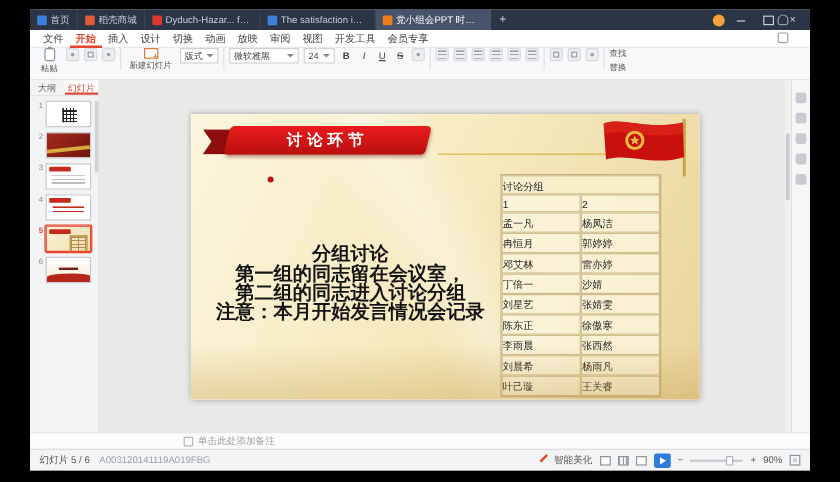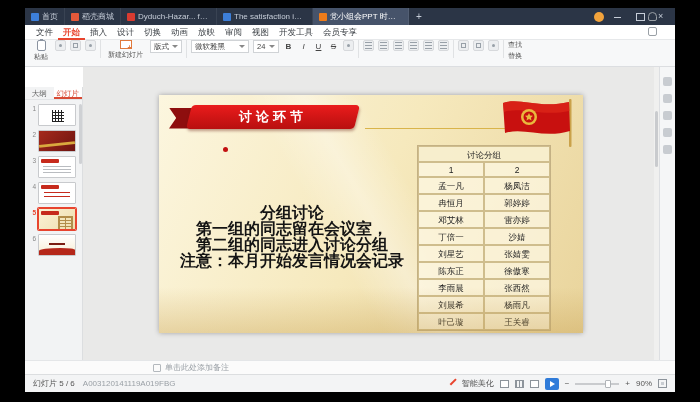--- a/index.html
+++ b/index.html
@@ -59,21 +59,21 @@
                border-top:3px solid #888; margin-left:3px; }
   .fmt { width:11px; height:13px; text-align:center; line-height:13px; font-size:8px; color:#444; }
   .fmt.b { font-weight:bold; } .fmt.i { font-style:italic; } .fmt.u { text-decoration:underline; }
   .fmt.s { text-decoration:line-through; }
   .stack { display:flex; flex-direction:column; gap:1px; font-size:7px; color:#555; }
 
   
   .content { flex:1 1 auto; display:flex; min-height:0; }
 
   .slides-panel { width:58px; background:#f2f3f4; border-right:1px solid #dcdee0;
-                  display:flex; flex-direction:column; flex:0 0 auto;margin-top:20px; }
+                  display:flex; flex-direction:column; flex:0 0 auto; }
   .panel-tabs { height:13px; display:flex; font-size:7.5px; color:#666; border-bottom:1px solid #e2e4e6; }
   .panel-tab { flex:1; text-align:center; line-height:13px; }
   .panel-tab.active { background:#fff; color:#d84b35; box-shadow:inset 0 -2px 0 #d84b35; }
   .thumbs { flex:1; padding:4px 4px 0 0; display:flex; flex-direction:column; gap:4px; position:relative; }
   .thumb-row { display:flex; gap:2px; align-items:flex-start; }
   .tnum { width:11px; font-size:6.5px; color:#888; text-align:right; padding-top:1px; flex:0 0 auto; }
   .thumb { width:38px; height:22px; background:#fff; border:1px solid #c8cacd; border-radius:1px;
            position:relative; overflow:hidden; flex:0 0 auto; }
   .thumb-row.active .thumb { border-color:#e8442e; box-shadow:0 0 0 1px #e8442e; }
   .thumb-row.active .tnum { color:#e8442e; font-weight:bold; }
@@ -119,21 +119,21 @@
            text-align:center; color:#fff; font-weight:bold; font-size:13px; letter-spacing:4px; }
   .gold-line { position:absolute; left:206px; right:16px; top:33px; height:1px; background:#d9b44a; }
   .flag { position:absolute; right:4px; top:2px; }
   .heading { position:absolute; left:64px; top:52px; display:flex; align-items:center; gap:6px;
            color:#c21010; font-weight:bold; font-size:13px; letter-spacing:3px; }
   .heading .bullet { width:5px; height:5px; border-radius:50%; background:#c21010; flex:0 0 auto; }
   .body-block { position:absolute; left:10px; top:110px; width:246px; text-align:center;
            font-weight:bold; font-size:16px; line-height:16px; color:#141414; }
   .s-table { position:absolute; left:258px; top:50px; width:134px; display:grid;
            grid-template-columns:1fr 1fr; border:1px solid #c4b184; font-size:8.5px; color:#222; }
-  .tcell { border:1px solid #cfbd8d; background:rgba(253,248,228,.72); text-align:center;
+  .tcell { border:1px solid #cfbd8d; background:rgba(253,248,228,.72); text-align:left;
            height:17px; line-height:16px; overflow:hidden; white-space:nowrap; }
   .tcell.title { grid-column:1 / 3; background:rgba(247,238,205,.95); height:16px; }
   .tcell.colhead { height:15px; line-height:14px; }
 
   .right-rail { width:16px; background:#f5f6f7; border-left:1px solid #dddfe2; display:flex;
            flex-direction:column; align-items:center; padding-top:10px; gap:8px; flex:0 0 auto; }
   .rail-ico { width:9px; height:9px; background:#c8ccd1; border-radius:2px; }
 
   
   .notesbar { height:14px; background:#fbfbfb; border-top:1px solid #e4e6e8; display:flex;

